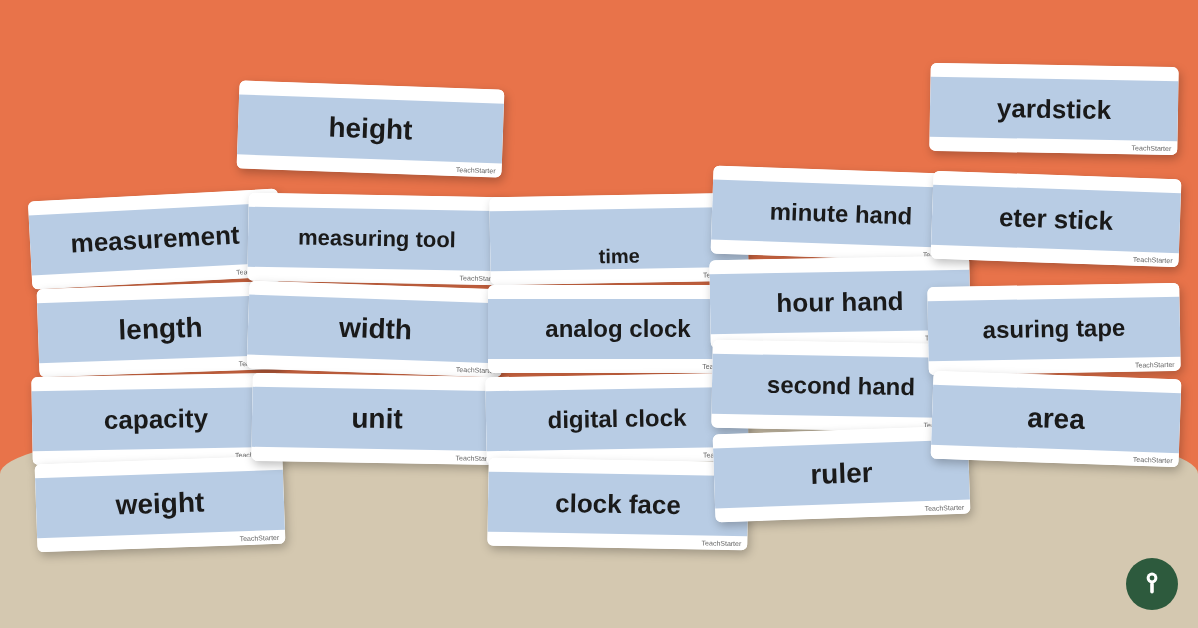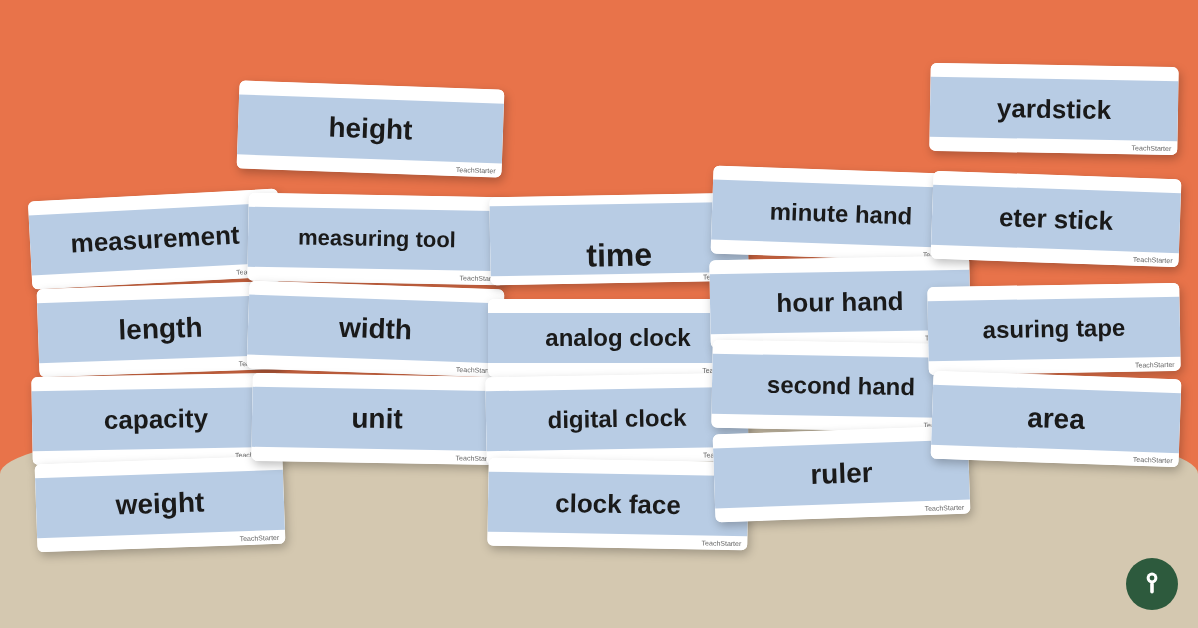--- a/index.html
+++ b/index.html
@@ -163,23 +163,23 @@
     
     .card-time {
       left: 490px;
       top: 195px;
       width: 258px;
       height: 88px;
       transform: rotate(-1deg);
     }
     .card-analog-clock {
       left: 488px;
-      top: 299px;
+      top: 285px;
       width: 260px;
-      height: 78px;
+      height: 88px;
       transform: rotate(0deg);
     }
     .card-digital-clock {
       left: 486px;
       top: 375px;
       width: 262px;
       height: 88px;
       transform: rotate(-1deg);
     }
     .card-clock-face {
@@ -332,21 +332,21 @@
     <span class="card-text" style="font-size:28px;text-align:right;">unit</span>
   </div>
   <div class="card-bottom-strip">
       <span class="brand-label">TeachStarter</span>
     </div>
 </div>
 
 <div class="card card-time">
   <div class="card-top-strip"></div>
   <div class="card-stripe">
-    <span class="card-text" style="font-size:32px;margin-top:34px;">time</span>
+    <span class="card-text" style="font-size:20px;margin-top:34px;">time</span>
   </div>
   <div class="card-bottom-strip">
       <span class="brand-label">TeachStarter</span>
     </div>
 </div>
 
 <div class="card card-analog-clock">
   <div class="card-top-strip"></div>
   <div class="card-stripe">
     <span class="card-text" style="font-size:24px;">analog clock</span>

